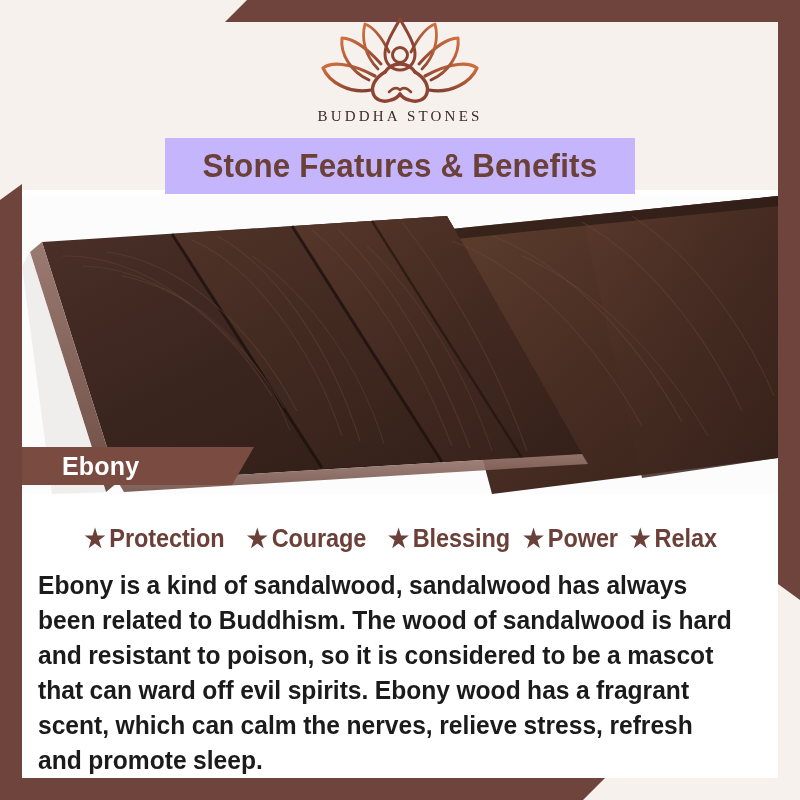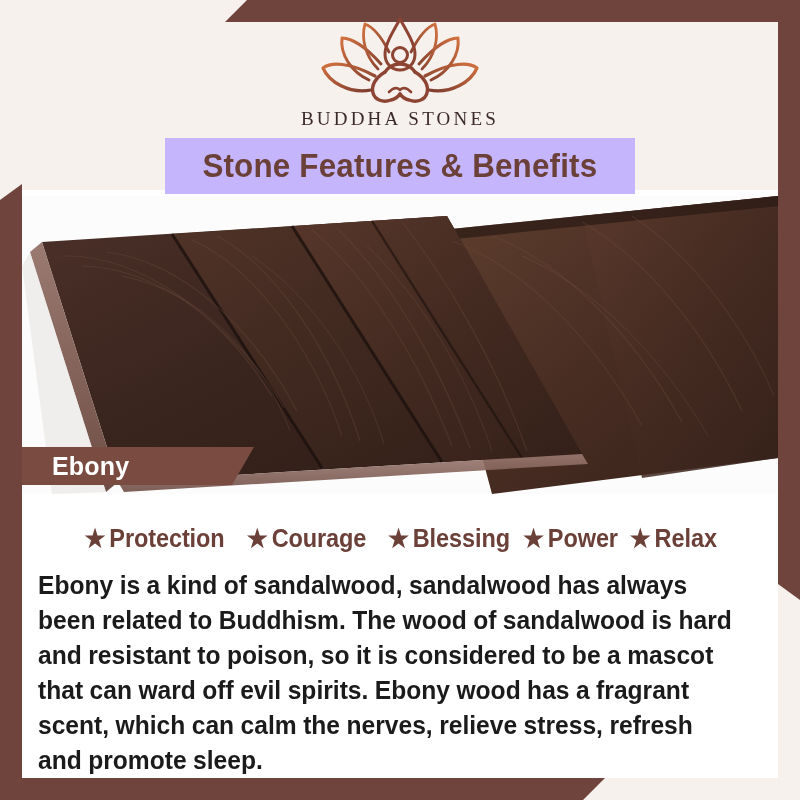--- a/index.html
+++ b/index.html
@@ -121,21 +121,21 @@
   }
   .logo-mark {
     width: 170px;
     height: 92px;
     display: block;
     margin: 0 auto;
   }
   .logo-wordmark {
     margin-top: 2px;
     font-family: "Liberation Serif", serif;
-    font-size: 19px;
+    font-size: 15px;
     letter-spacing: 3.2px;
     color: #3b2b28;
     font-weight: 400;
   }
 
   
   .title-banner {
     position: absolute;
     left: 165px;
     top: 138px;
@@ -184,21 +184,21 @@
     background: #7a4c41;
     clip-path: polygon(0 0, 100% 0, calc(100% - 22px) 100%, 0 100%);
     z-index: 6;
     display: flex;
     align-items: center;
   }
   .name-tag-text {
     color: #ffffff;
     font-size: 25px;
     font-weight: bold;
-    margin-left: 30px;
+    margin-left: 40px;
     letter-spacing: 0.2px;
   }
 
   
   .features-row {
     position: absolute;
     left: 22px;
     top: 524px;
     width: 756px;
     z-index: 6;

